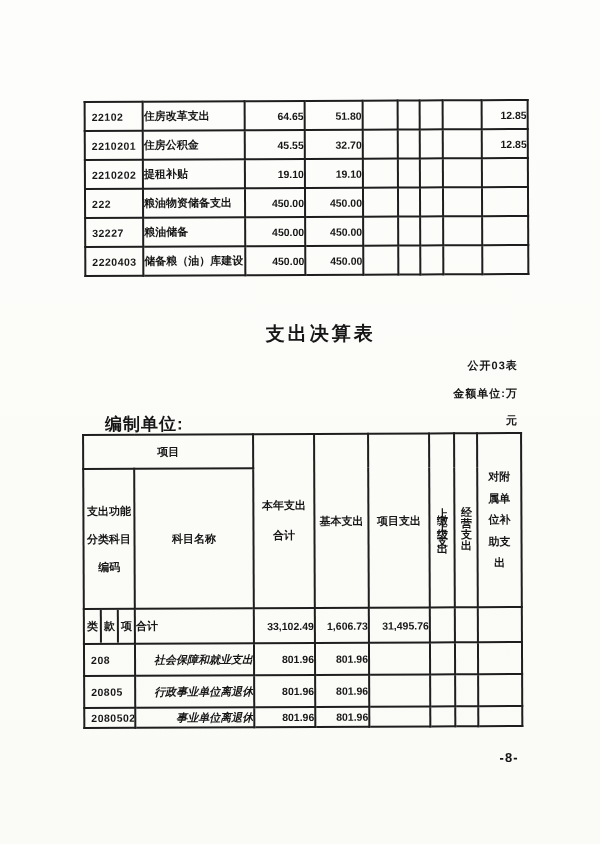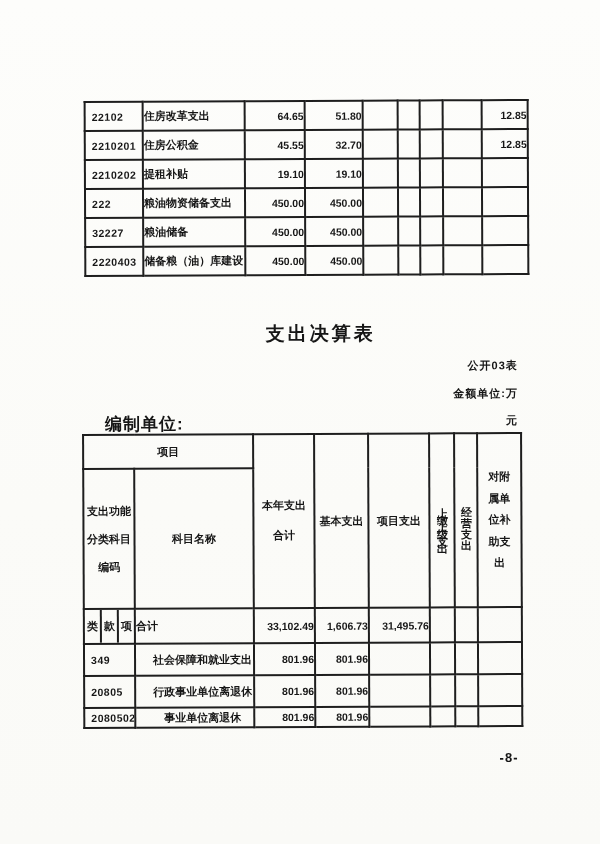--- a/index.html
+++ b/index.html
@@ -19,21 +19,21 @@
   table { border-collapse:collapse; table-layout:fixed; }
   td { border:2px solid #1e1e1e; padding:0; overflow:hidden; }
 
   .toptable { position:absolute; left:85px; top:100px; width:443px; }
   .toptable td { height:29px;margin-top:36px; }
   .maintable { position:absolute; left:82px; top:433px; width:438px; }
 
   .code  { text-align:left;  padding-left:6px;  font-size:10.5px; font-weight:700; letter-spacing:0.5px; }
   .num   { text-align:right; font-size:10.5px; font-weight:700; }
   .cname { font-size:11px; font-weight:700; white-space:nowrap; }
-  .lname { text-align:center; padding-left:16px; font-size:11px; font-weight:700; white-space:nowrap; }
+  .lname { text-align:right; padding-left:16px; font-size:11px; font-weight:700; white-space:nowrap;font-style:italic; }
   .hc    { text-align:center; font-size:11px; font-weight:700; vertical-align:middle;font-family:Liberation Serif, serif; }
   .hline { line-height:2.55; }
   .hline2{ line-height:2.7; }
 
   .vtext {
     display:inline-block;
     writing-mode:vertical-lr; text-orientation:upright;
     font-size:11px; font-weight:700; letter-spacing:7px;
   }
   .vtext.short { letter-spacing:11px; }
@@ -202,21 +202,21 @@
         </td>
         <td class="cname" style="height:33px">合计</td>
         <td class="num">33,102.49</td>
         <td class="num">1,606.73</td>
         <td class="num">31,495.76</td>
         <td></td>
             <td></td>
             <td></td>
       </tr>
       <tr>
-        <td class="code" style="height:32px">349</td>
+        <td class="code" style="height:32px">208</td>
         <td class="lname">社会保障和就业支出</td>
         <td class="num">801.96</td>
         <td class="num">801.96</td>
         <td></td>
             <td></td>
             <td></td>
             <td></td>
       </tr>
       <tr>
         <td class="code" style="height:32px">20805</td>

